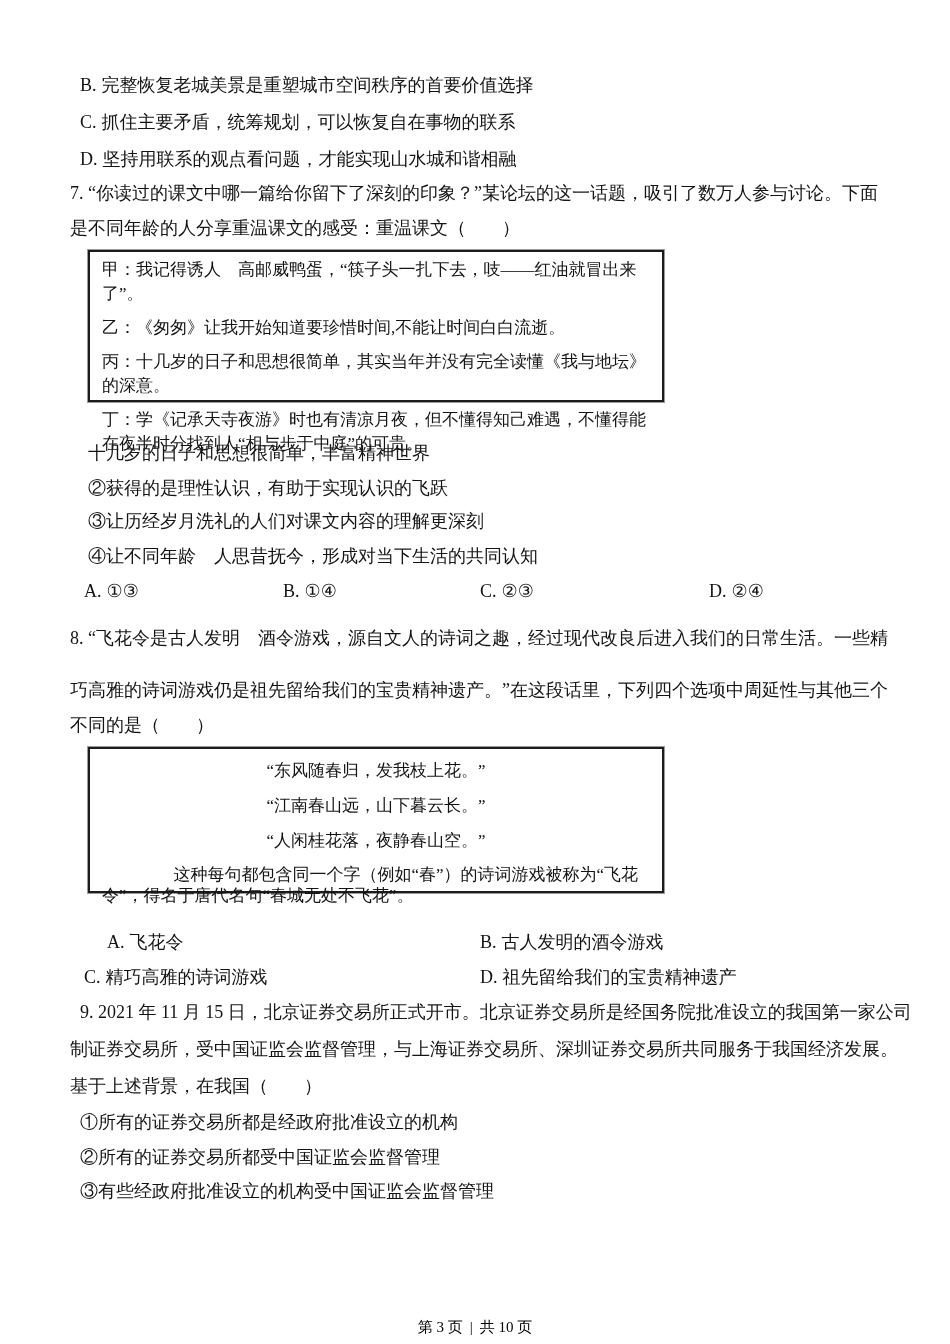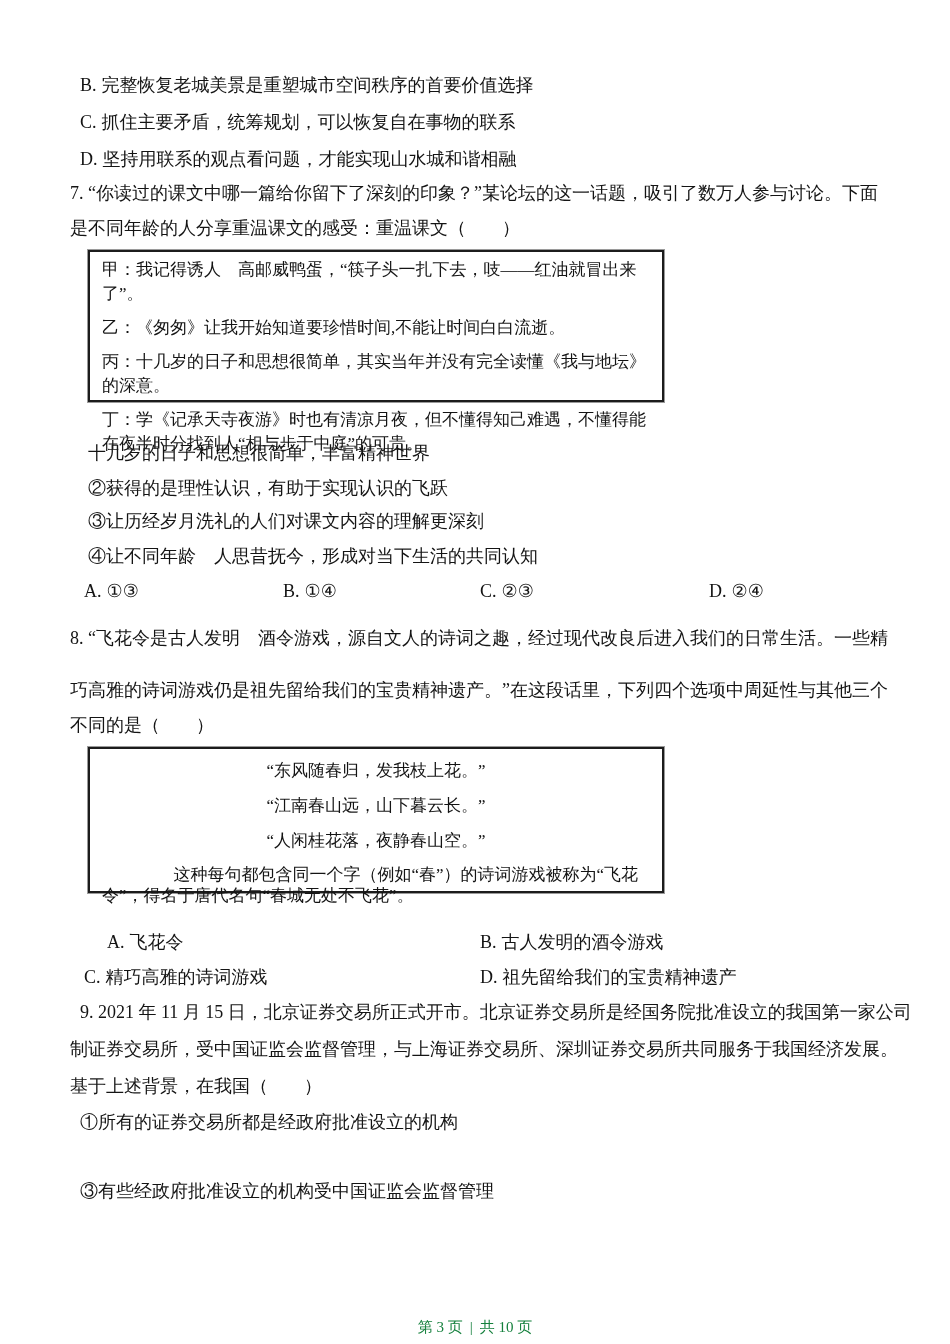--- a/index.html
+++ b/index.html
@@ -33,21 +33,21 @@
   #box-q7 {top:250px; height:152px;}
   #box-q8 {top:747px; height:146px; padding-top:10px;}
   #box-q8 .poem {text-align:center;  margin:0 0 11px;}
   #box-q8 .note {margin:4px 0 0; line-height:21px; text-indent:4.2em;}
   .footer {
     position:absolute;
     top:1318px; left:0;
     width:100%;
     text-align:center;
     font-size:15px;
-    color:#15803d;
+    color:#000000;
   }
   .footer .sep {margin:0 7px;}
 </style>
 </head>
 <body>
 
 <div class="page">
 
   <div class="line" style="top:73px; left:80px;"><span class="lbl">B.</span><span>完整恢复老城美景是重塑城市空间秩序的首要价值选择</span></div>
   <div class="line" style="top:110px; left:80px;"><span class="lbl">C.</span><span>抓住主要矛盾，统筹规划，可以恢复自在事物的联系</span></div>
@@ -87,19 +87,20 @@
   <div class="line" style="top:930px; left:84px;margin-left:23px;"><span class="lbl">A.</span><span>飞花令</span></div>
   <div class="line" style="top:930px; left:480px;"><span class="lbl">B.</span><span>古人发明的酒令游戏</span></div>
   <div class="line" style="top:965px; left:84px;"><span class="lbl">C.</span><span>精巧高雅的诗词游戏</span></div>
   <div class="line" style="top:965px; left:480px;"><span class="lbl">D.</span><span>祖先留给我们的宝贵精神遗产</span></div>
 
   <div class="line" style="top:1000px; left:80px;">9. 2021 年 11 月 15 日，北京证券交易所正式开市。北京证券交易所是经国务院批准设立的我国第一家公司</div>
   <div class="line" style="top:1037px; left:70px;">制证券交易所，受中国证监会监督管理，与上海证券交易所、深圳证券交易所共同服务于我国经济发展。</div>
   <div class="line" style="top:1074px; left:70px;">基于上述背景，在我国（　　）</div>
 
   <div class="line" style="top:1110px; left:80px;">①所有的证券交易所都是经政府批准设立的机构</div>
+  <div class="line" style="top:1145px; left:80px;">②所有的证券交易所都受中国证监会监督管理</div>
   <div class="line" style="top:1179px; left:80px;">③有些经政府批准设立的机构受中国证监会监督管理</div>
 
   <div class="footer">
     <span>第 3 页</span><span class="sep">|</span><span>共 10 页</span>
   </div>
 
 </div>
 
 </body></html>

